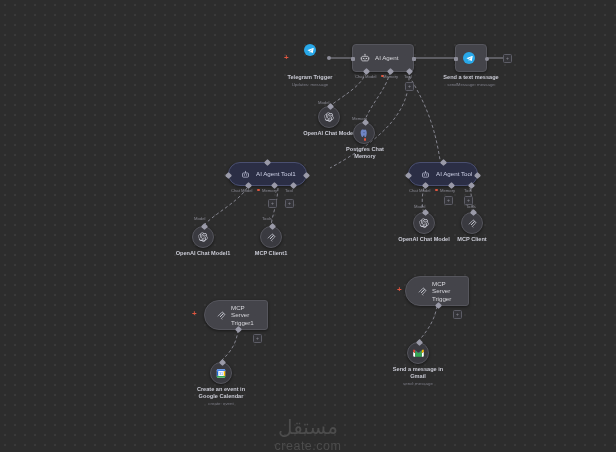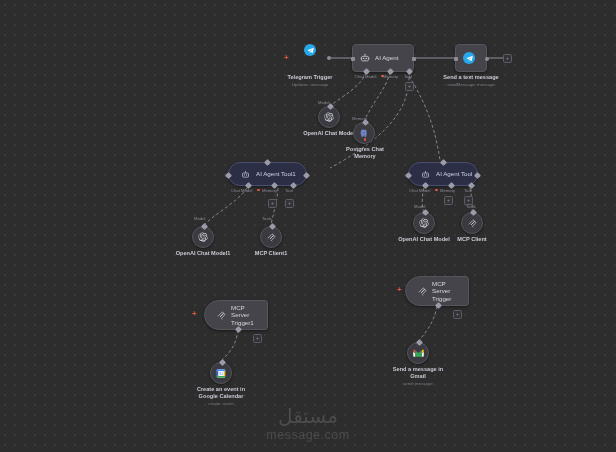--- a/index.html
+++ b/index.html
@@ -61,21 +61,21 @@
       display:flex;align-items:center;justify-content:center;}
   .tg svg{width:7px;height:7px;}
   .bot{width:10px;height:10px;display:flex;align-items:center;justify-content:center;}
   .oai svg{width:10px;height:10px;}
   .pg svg{width:10px;height:11px;}
   .mcp svg{width:9px;height:9px;}
   .gcal{width:10px;height:10px;border-radius:1.5px;overflow:hidden;}
   .gmail svg{width:11px;height:8px;}
 
   
-  #wm{position:absolute;left:50%;transform:translateX(-50%);bottom:11px;
+  #wm{position:absolute;left:50%;transform:translateX(-50%);bottom:0;
       text-align:center;color:#4c4c4c;}
   #wm .ar{font-size:20px;letter-spacing:1px;line-height:1;}
   #wm .lat{font-size:12.5px;letter-spacing:.5px;margin-top:3px;line-height:1;}
 </style>
 </head>
 <body>
 
 <div id="canvas">
 
   <svg class="wires" viewBox="0 0 616 452">
@@ -359,16 +359,16 @@
     </span>
     <span class="port diamond" style="left:8.5px;top:-3px;"></span>
   </div>
   <div class="caption wrap" style="left:188px;top:386px;width:66px;">
     <div class="cap-name">Create an event in Google Calendar</div>
     <div class="cap-sub">create: event</div>
   </div>
 
   <div id="wm">
     <div class="ar">مستقل</div>
-    <div class="lat">message.com</div>
+    <div class="lat">create.com</div>
   </div>
 
 </div>
 
 </body></html>

